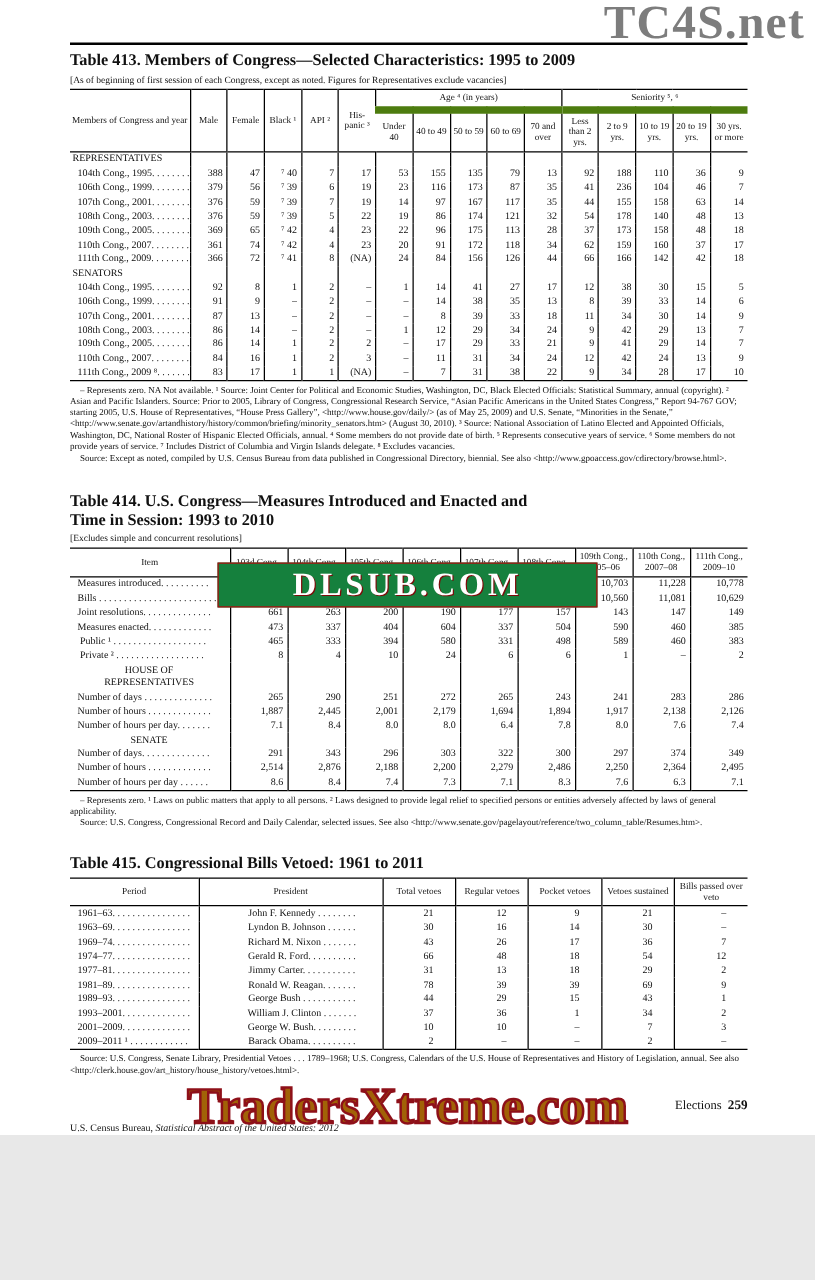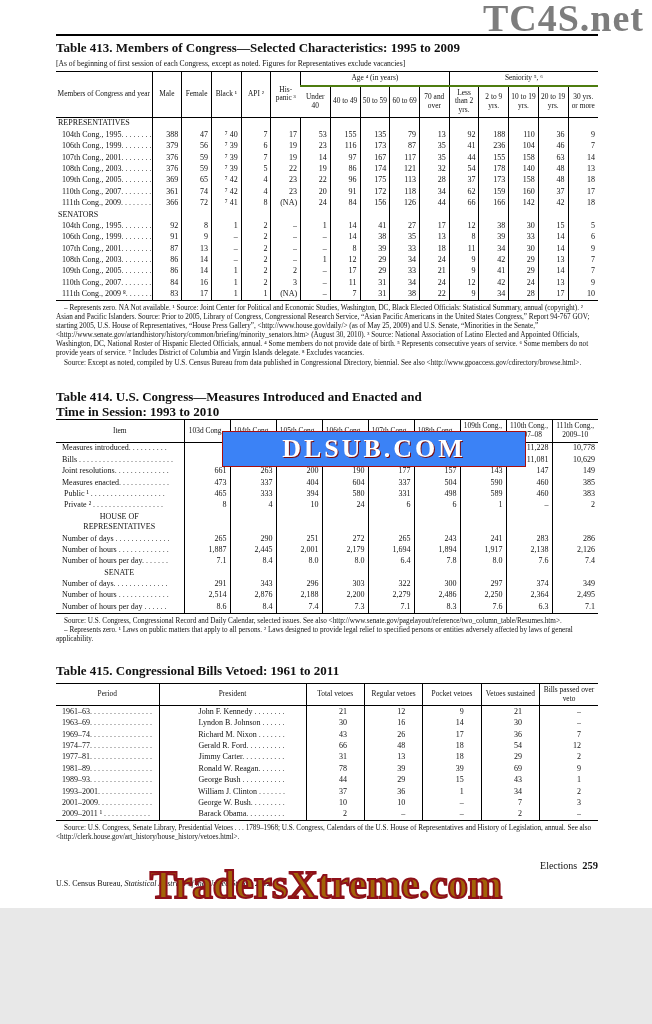--- a/index.html
+++ b/index.html
@@ -3,43 +3,43 @@
 <meta charset="utf-8">
 <style>
   html,body{margin:0;padding:0;background:#e8e8e8;}
   .page{position:relative;width:652px;height:908px;background:#ffffff;overflow:hidden;
         font-family:"Liberation Sans",sans-serif;color:#111;}
   .content{position:absolute;left:56px;top:34px;width:542px;font-family:Liberation Serif, serif;}
 
   
   .wm-top{position:absolute;top:-4px;right:8px;font-family:"Liberation Serif",serif;
           font-weight:bold;font-size:38px;color:#7d7d7d;letter-spacing:1px;z-index:30;}
-  .wm-dlsub{position:absolute;top:12px;left:118px;width:302px;height:34px;background:#3b82f6;
+  .wm-dlsub{position:absolute;top:12px;left:118px;width:302px;height:34px;background:#15803d;
             color:#ffffff;font-weight:bold;font-size:26px;letter-spacing:3px;display:flex;
             align-items:center;justify-content:center;z-index:30;
-            text-shadow:1px 1px 0 #7d0a0a;border:1px solid #a80e0e;margin-left:48px;}
+            text-shadow:1px 1px 0 #7d0a0a;border:1px solid #a80e0e;}
   .wm-bottom{position:absolute;bottom:0px;left:0;width:100%;text-align:center;z-index:30;
              font-family:"Liberation Serif",serif;font-weight:bold;font-size:41px;
              color:#a16207;-webkit-text-stroke:2px #8e1019;text-shadow:0 0 1px #8e1019;}
 
   
   .tbl-title{font-size:13px;font-weight:bold;line-height:1.15;}
   .rule-top{border-top:2.5px solid #000;padding-top:5px;}
   .note{font-size:7.6px;margin:3px 0 3px 0;}
 
   
   table{width:100%;border-collapse:collapse;table-layout:fixed;}
   .tbl{border-top:1px solid #000;border-bottom:1px solid #000;}
   .tbl th{font-weight:normal;font-size:7.4px;line-height:1.18;text-align:center;
           vertical-align:middle;padding:2px 1px;border-left:1px solid #000;}
   .tbl td{font-size:8px;line-height:1.3;padding:0.5px 3px 0.5px 2px;border-left:1px solid #000;
           white-space:nowrap;overflow:hidden;vertical-align:bottom;}
   .tbl th:first-child,.tbl td:first-child{border-left:none;}
   .tbl tbody{border-top:1px solid #000;}
-  .group-th{border-bottom:2px solid #4d7c0f;}
+  .group-th{border-bottom:6px solid #4d7c0f;}
   .th-line{display:block;}
   td.num{text-align:right;}
   td.numc{text-align:right;padding-right:17px;}
   td.stub{text-align:left;padding-left:6px;}
   td.stub2{text-align:center;padding-left:21px;}
   td.section{text-align:left;padding-left:2px;white-space:pre-line;}
   .sec-center td.section{text-align:center;}
 
   
   .fn{font-size:7.2px;line-height:1.26;margin-top:3px;}
@@ -406,20 +406,21 @@
         <p>– Represents zero. NA Not available. ¹ Source: Joint Center for Political and Economic Studies, Washington, DC, Black Elected Officials: Statistical Summary, annual (copyright). ² Asian and Pacific Islanders. Source: Prior to 2005, Library of Congress, Congressional Research Service, “Asian Pacific Americans in the United States Congress,” Report 94-767 GOV; starting 2005, U.S. House of Representatives, “House Press Gallery”, &lt;http://www.house.gov/daily/&gt; (as of May 25, 2009) and U.S. Senate, “Minorities in the Senate,” &lt;http://www.senate.gov/artandhistory/history/common/briefing/minority_senators.htm&gt; (August 30, 2010). ³ Source: National Association of Latino Elected and Appointed Officials, Washington, DC, National Roster of Hispanic Elected Officials, annual. ⁴ Some members do not provide date of birth. ⁵ Represents consecutive years of service. ⁶ Some members do not provide years of service. ⁷ Includes District of Columbia and Virgin Islands delegate. ⁸ Excludes vacancies.</p>
         <p>Source: Except as noted, compiled by U.S. Census Bureau from data published in Congressional Directory, biennial. See also &lt;http://www.gpoaccess.gov/cdirectory/browse.html&gt;.</p>
       </div>
     </div>
 
     <div id="sec414">
       <div class="tbl-title">
         <div>Table 414. U.S. Congress—Measures Introduced and Enacted and</div>
         <div>Time in Session: 1993 to 2010</div>
       </div>
+      <div class="note">[Excludes simple and concurrent resolutions]</div>
 
       <div class="t414wrap">
         <table class="tbl">
           <colgroup>
             <col style="width:128px">
             <col>
               <col>
               <col>
               <col>
               <col>
@@ -638,22 +639,22 @@
                 <td class="num">7.6</td>
                 <td class="num">6.3</td>
                 <td class="num">7.1</td>
               </tr>
             </tbody>
         </table>
         <div class="wm-dlsub">DLSUB.COM</div>
       </div>
 
       <div class="fn">
+        <p>– Represents zero. ¹ Laws on public matters that apply to all persons. ² Laws designed to provide legal relief to specified persons or entities adversely affected by laws of general applicability.</p>
         <p>Source: U.S. Congress, Congressional Record and Daily Calendar, selected issues. See also &lt;http://www.senate.gov/pagelayout/reference/two_column_table/Resumes.htm&gt;.</p>
-        <p>– Represents zero. ¹ Laws on public matters that apply to all persons. ² Laws designed to provide legal relief to specified persons or entities adversely affected by laws of general applicability.</p>
       </div>
     </div>
 
     <div id="sec415">
       <div class="tbl-title">Table 415. Congressional Bills Vetoed: 1961 to 2011</div>
 
       <table class="tbl" style="margin-top:4px;">
         <colgroup>
           <col style="width:103px">
           <col style="width:147px">

